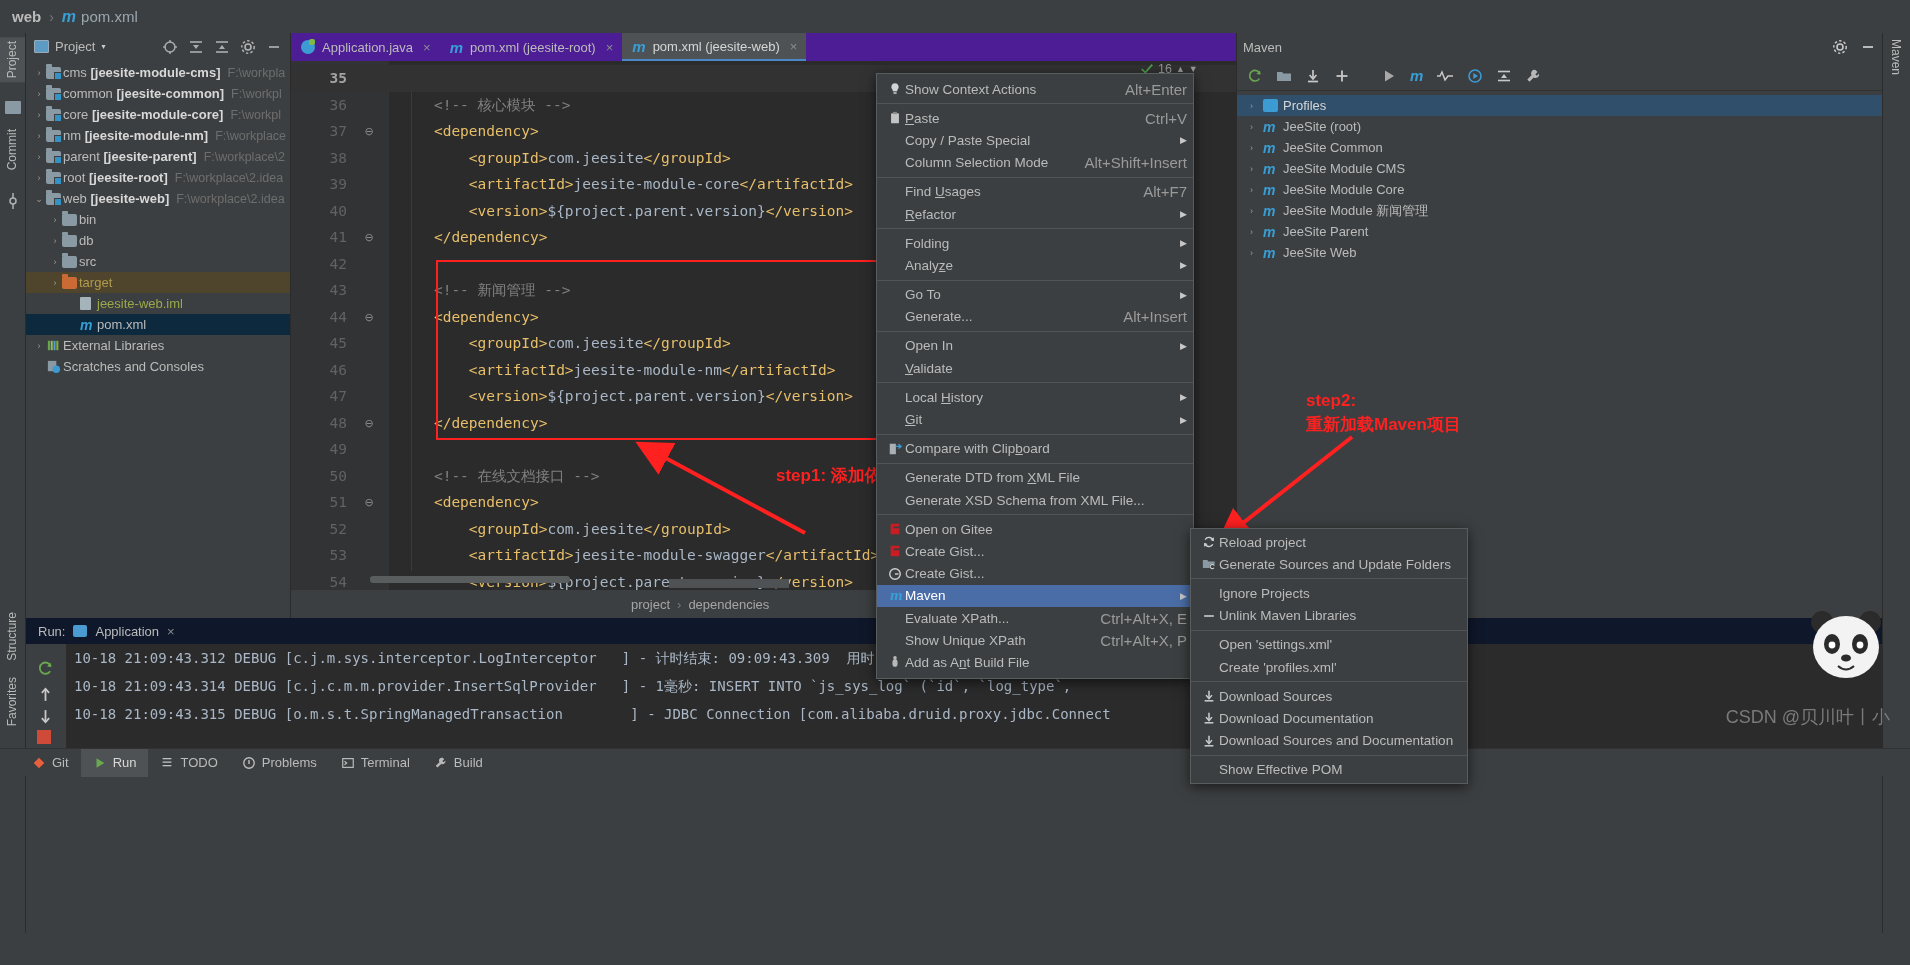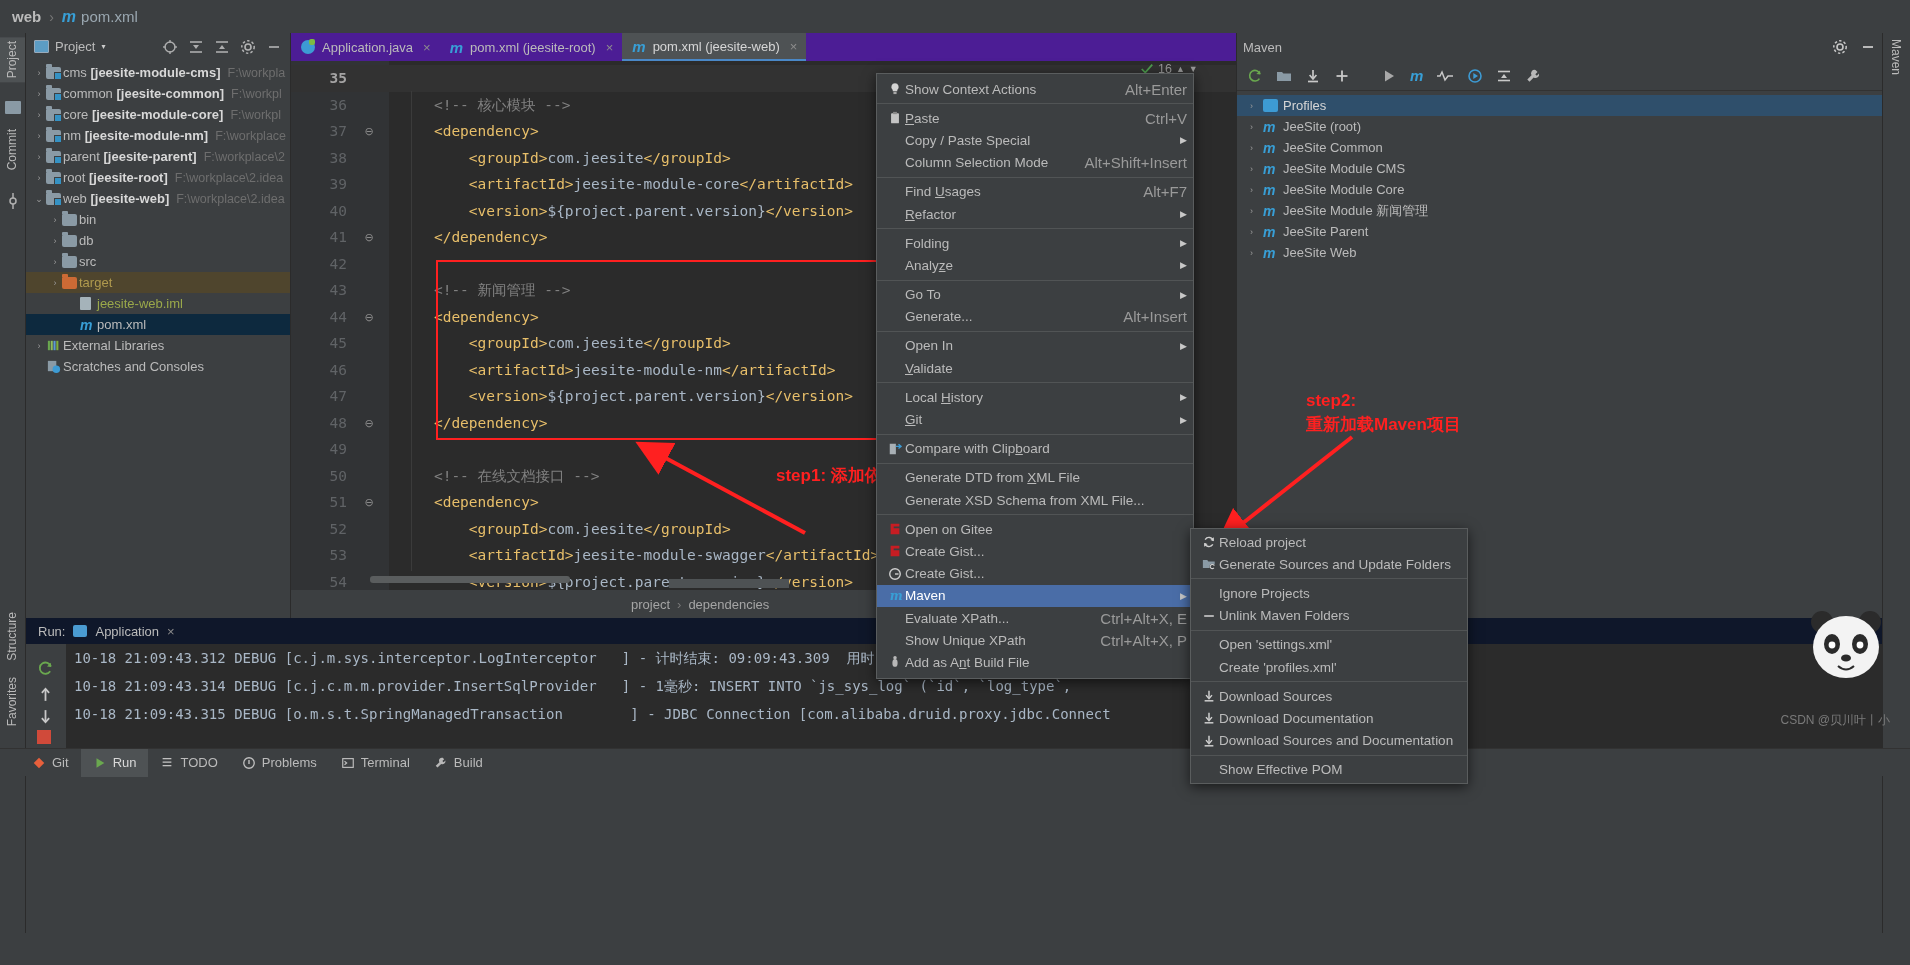--- a/index.html
+++ b/index.html
@@ -162,21 +162,21 @@
     font-size:13px; color:#b4b4b4;
   }
 
   
   .redbox { position:absolute; border:2.5px solid #ff2020; pointer-events:none; z-index:30;}
   .annot { position:absolute; color:#ff2020; font-size:17px; font-weight:bold; z-index:35; white-space:pre;}
   svg.overlay { position:absolute; left:0; top:0; width:1910px; height:965px; pointer-events:none; z-index:32;}
 
   
   .panda { position:absolute; right:18px; bottom:38px; z-index:28; }
-  .csdn { position:absolute; right:20px; bottom:2px; color:#7a7a7a; font-size:12px; z-index:28;}
+  .csdn { position:absolute; right:20px; bottom:2px; color:#7a7a7a; font-size:18px; z-index:28;}
 </style>
 </head>
 <body>
 
 <div id="app">
 
   <div class="topbar">
     <span class="crumb">web</span>
     <span class="crumb-sep">›</span>
     <span class="mvn-glyph">m</span>
@@ -726,21 +726,21 @@
       <div class="mi-row">
         <span class="mic"></span>
         <span class="mtx">Ignore Projects</span>
       </div>
       <div class="mi-row">
         <span class="mic">
           <svg width="14" height="14" viewBox="0 0 16 16">
             <line x1="2.5" y1="8" x2="13.5" y2="8" stroke="#cfcfcf" stroke-width="1.8"></line>
           </svg>
         </span>
-        <span class="mtx">Unlink Maven Folders</span>
+        <span class="mtx">Unlink Maven Libraries</span>
       </div>
       <div class="sep"></div>
       <div class="mi-row">
         <span class="mic"></span>
         <span class="mtx">Open 'settings.xml'</span>
       </div>
       <div class="mi-row">
         <span class="mic"></span>
         <span class="mtx">Create 'profiles.xml'</span>
       </div>

